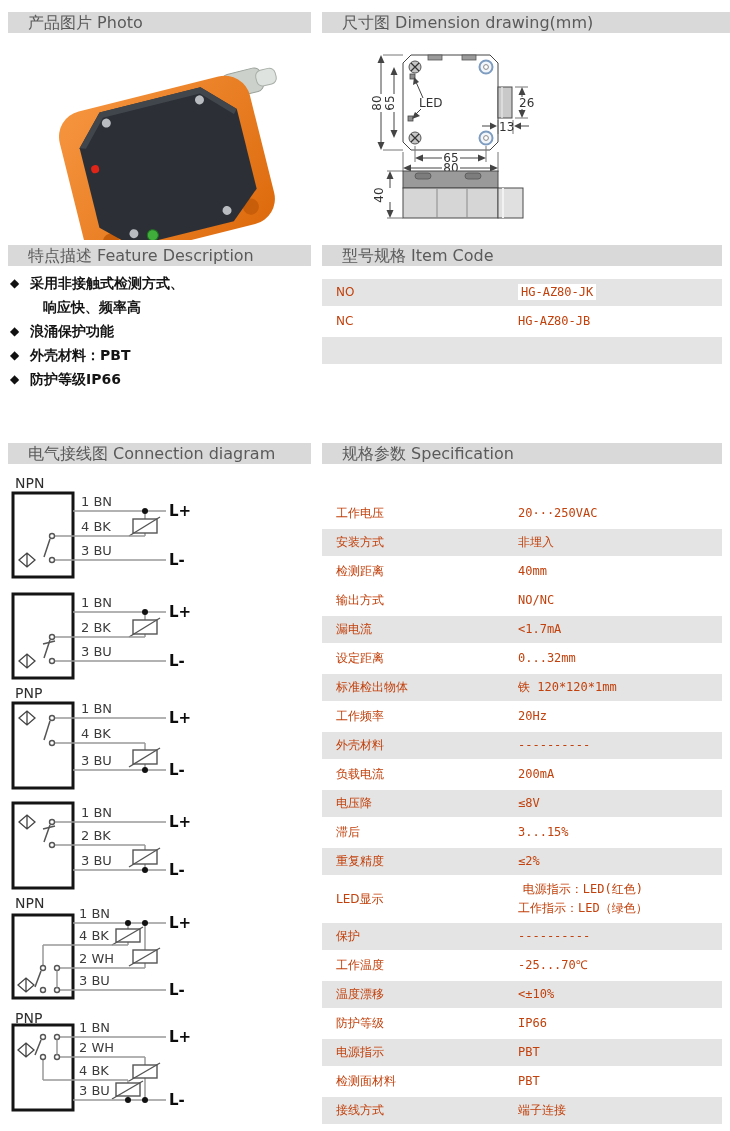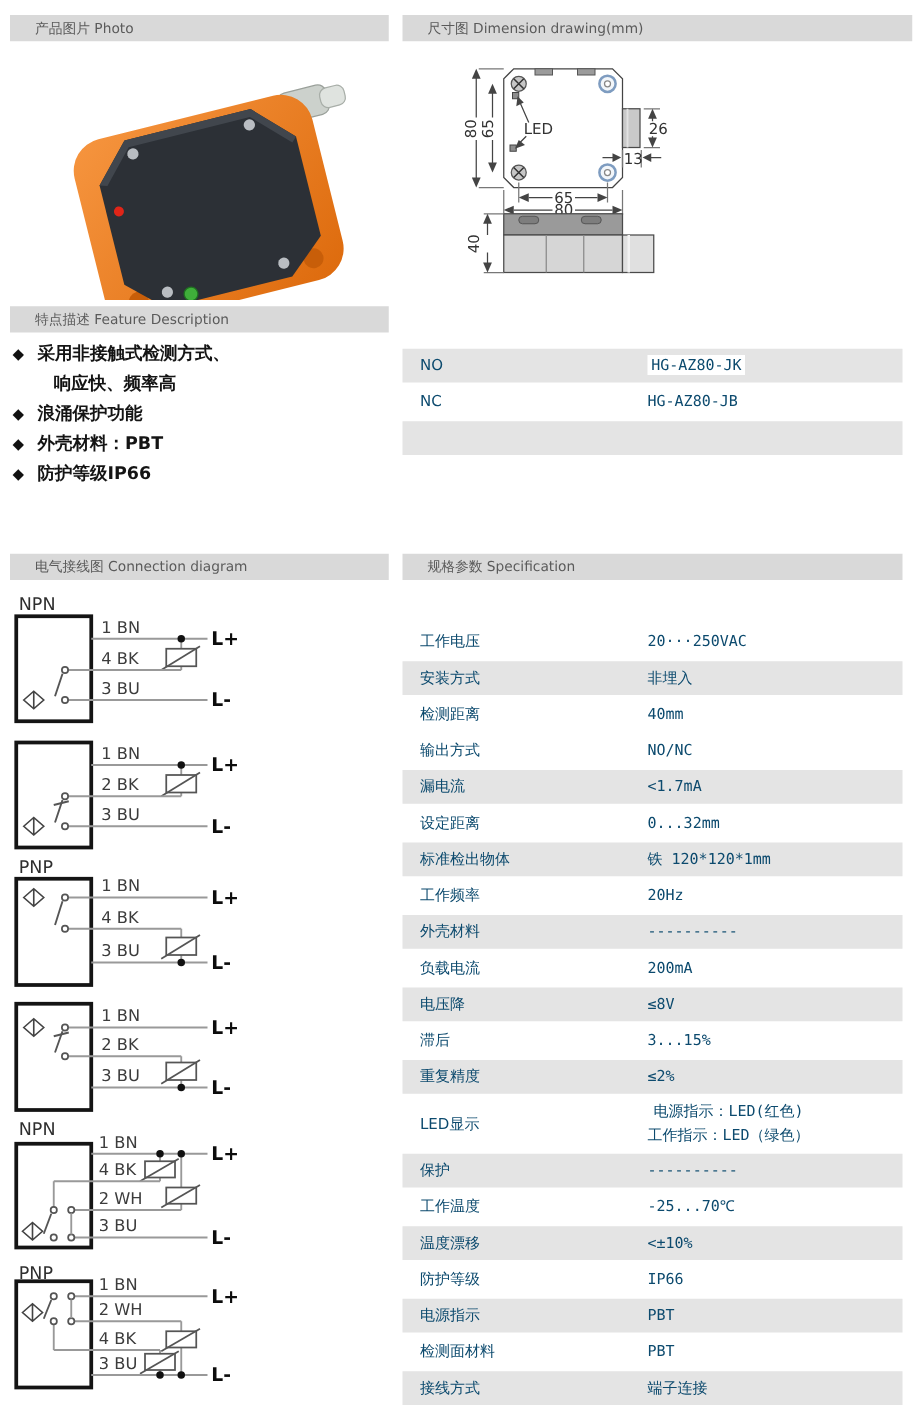--- a/index.html
+++ b/index.html
@@ -1,27 +1,27 @@
 <!DOCTYPE html>
 <html><head>
 <meta charset="utf-8">
 <style>
   html,body{margin:0;padding:0;background:#fff;}
   .page{position:relative;width:730px;height:1131px;background:#ffffff;overflow:hidden;
         font-family:"DejaVu Sans","Liberation Sans",sans-serif;}
-  .hb{position:absolute;height:21px;background:#d9d9d9;color:#5a5a5a;font-size:11px;
+  .hb{position:absolute;height:21px;background:#d9d9d9;color:#5a5a5a;font-size:16px;
       line-height:21px;padding-left:20px;box-sizing:border-box;white-space:nowrap;}
   
   .features{position:absolute;left:8px;top:274px;width:305px;color:#141414;font-weight:bold;font-size:14px;}
   .feat-line{position:relative;line-height:19px;margin-bottom:5px;padding-left:22px;}
   .feat-line .blt{position:absolute;left:2px;top:0;font-size:12px;color:#111;}
   .feat-line.cont{padding-left:35px;}
   
   .tbl{position:absolute;left:322px;width:400px;}
-  .trow{position:relative;height:27px;line-height:27px;margin-bottom:2px;font-size:12px;color:#0c4a6e;}
+  .trow{position:relative;height:27px;line-height:27px;margin-bottom:2px;font-size:12px;color:#c2410c;}
   .trow.grey{background:#e4e4e4;}
   .trow .lbl{position:absolute;left:14px;top:0;}
   .trow .val{position:absolute;left:196px;top:0;font-family:"DejaVu Sans Mono","Liberation Mono",monospace;}
   .trow.tall{height:44px;line-height:normal;text-align:center;}
   .trow.tall .lbl{top:14px;}
   .trow.tall .val{position:absolute;left:196px;top:3px;}
   .trow.tall .val div{line-height:19px;}
   .hl{background:#ffffff;padding:1px 3px;}
   svg{position:absolute;}
   svg text{font-family:"DejaVu Sans","Liberation Sans",sans-serif;}
@@ -37,20 +37,21 @@
   .arr{fill:#444;stroke:none;}
 </style>
 </head>
 <body>
 
 <div class="page">
 
   <div class="hb" style="left:8px;top:12px;width:303px;">产品图片 Photo</div>
   <div class="hb" style="left:322px;top:12px;width:467px;">尺寸图 Dimension drawing(mm)</div>
   <div class="hb" style="left:8px;top:245px;width:303px;">特点描述 Feature Description</div>
+  <div class="hb" style="left:322px;top:245px;width:400px;">型号规格 Item Code</div>
   <div class="hb" style="left:8px;top:443px;width:303px;">电气接线图 Connection diagram</div>
   <div class="hb" style="left:322px;top:443px;width:400px;">规格参数 Specification</div>
 
   <svg style="left:15px;top:40px;" width="320" height="200" viewBox="0 0 320 200">
     <defs>
       <linearGradient id="og" x1="0" y1="0" x2="1" y2="1">
         <stop offset="0" stop-color="#f6953f"></stop>
           <stop offset="1" stop-color="#dd6a0c"></stop>
       </linearGradient>
     </defs>

